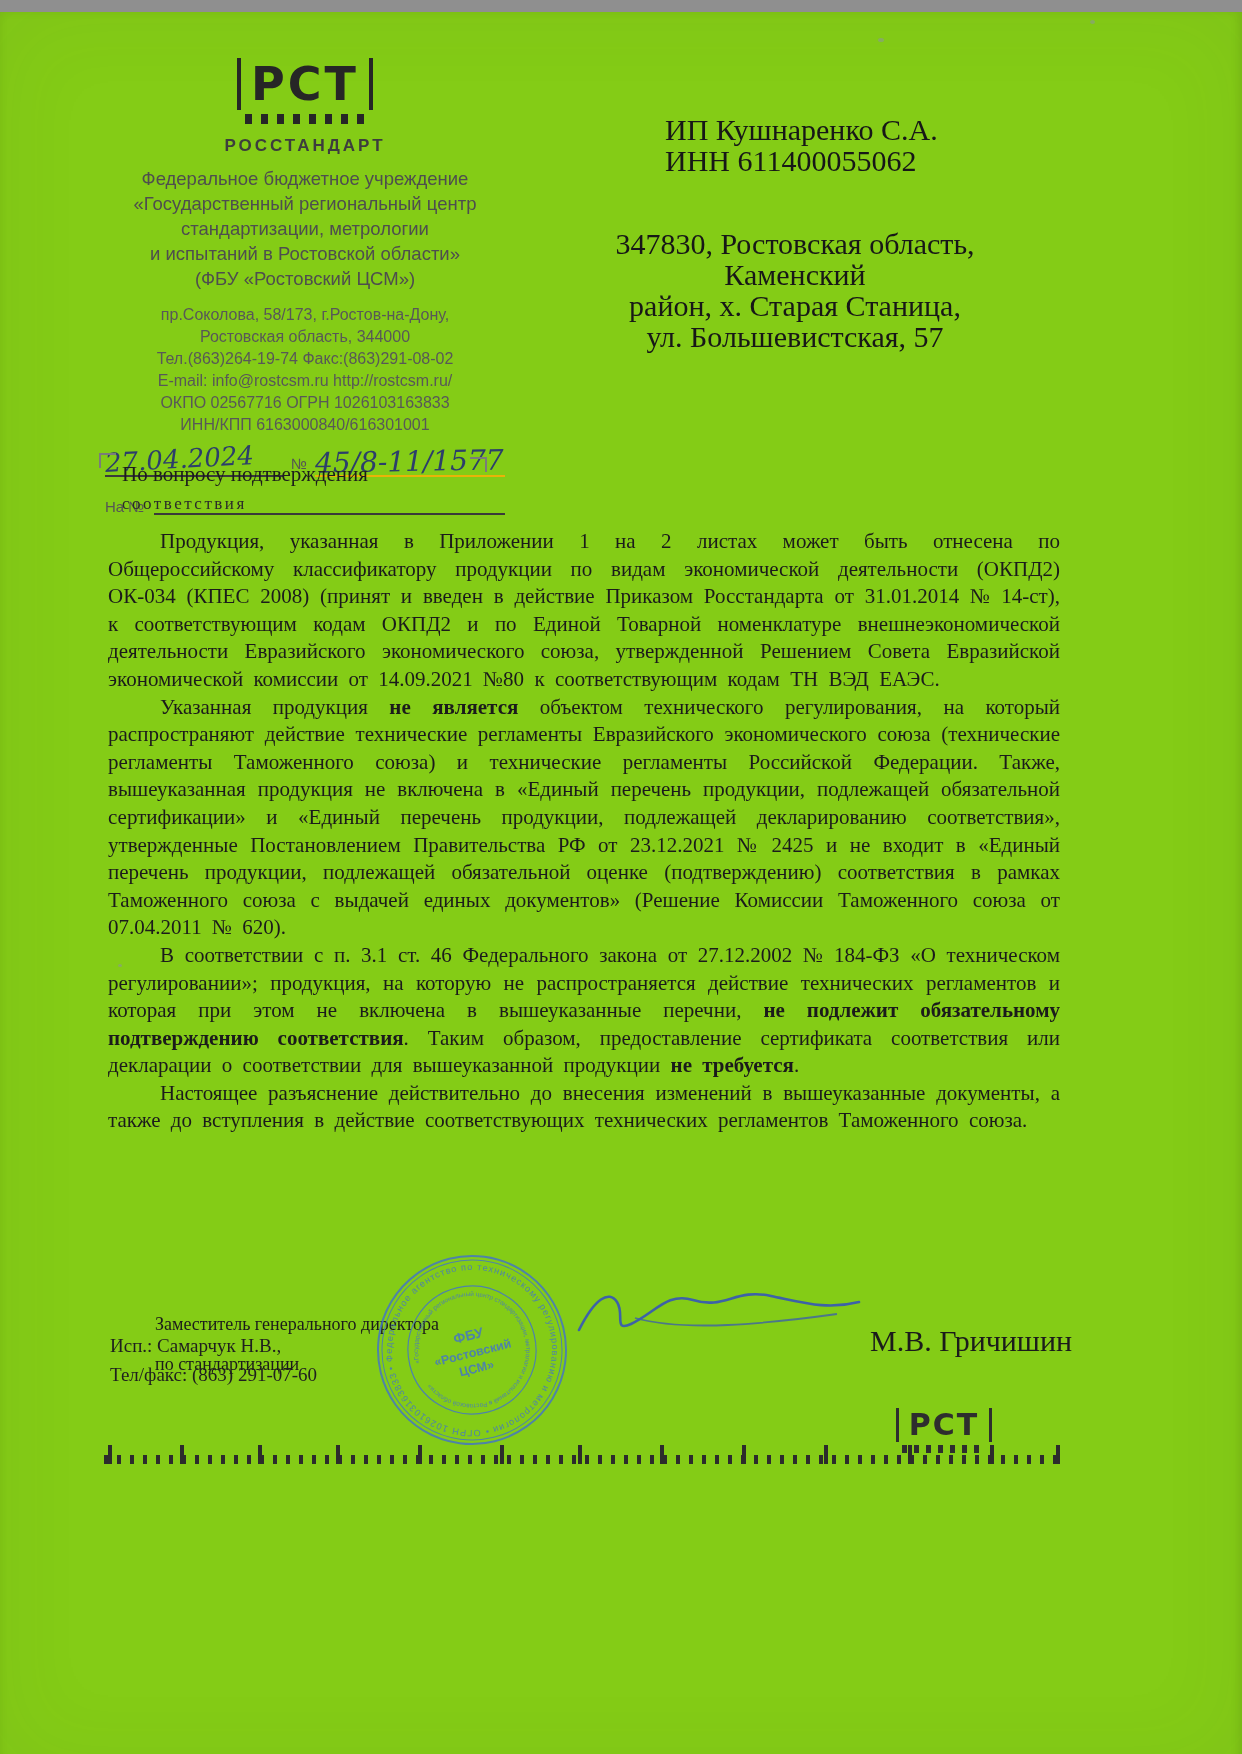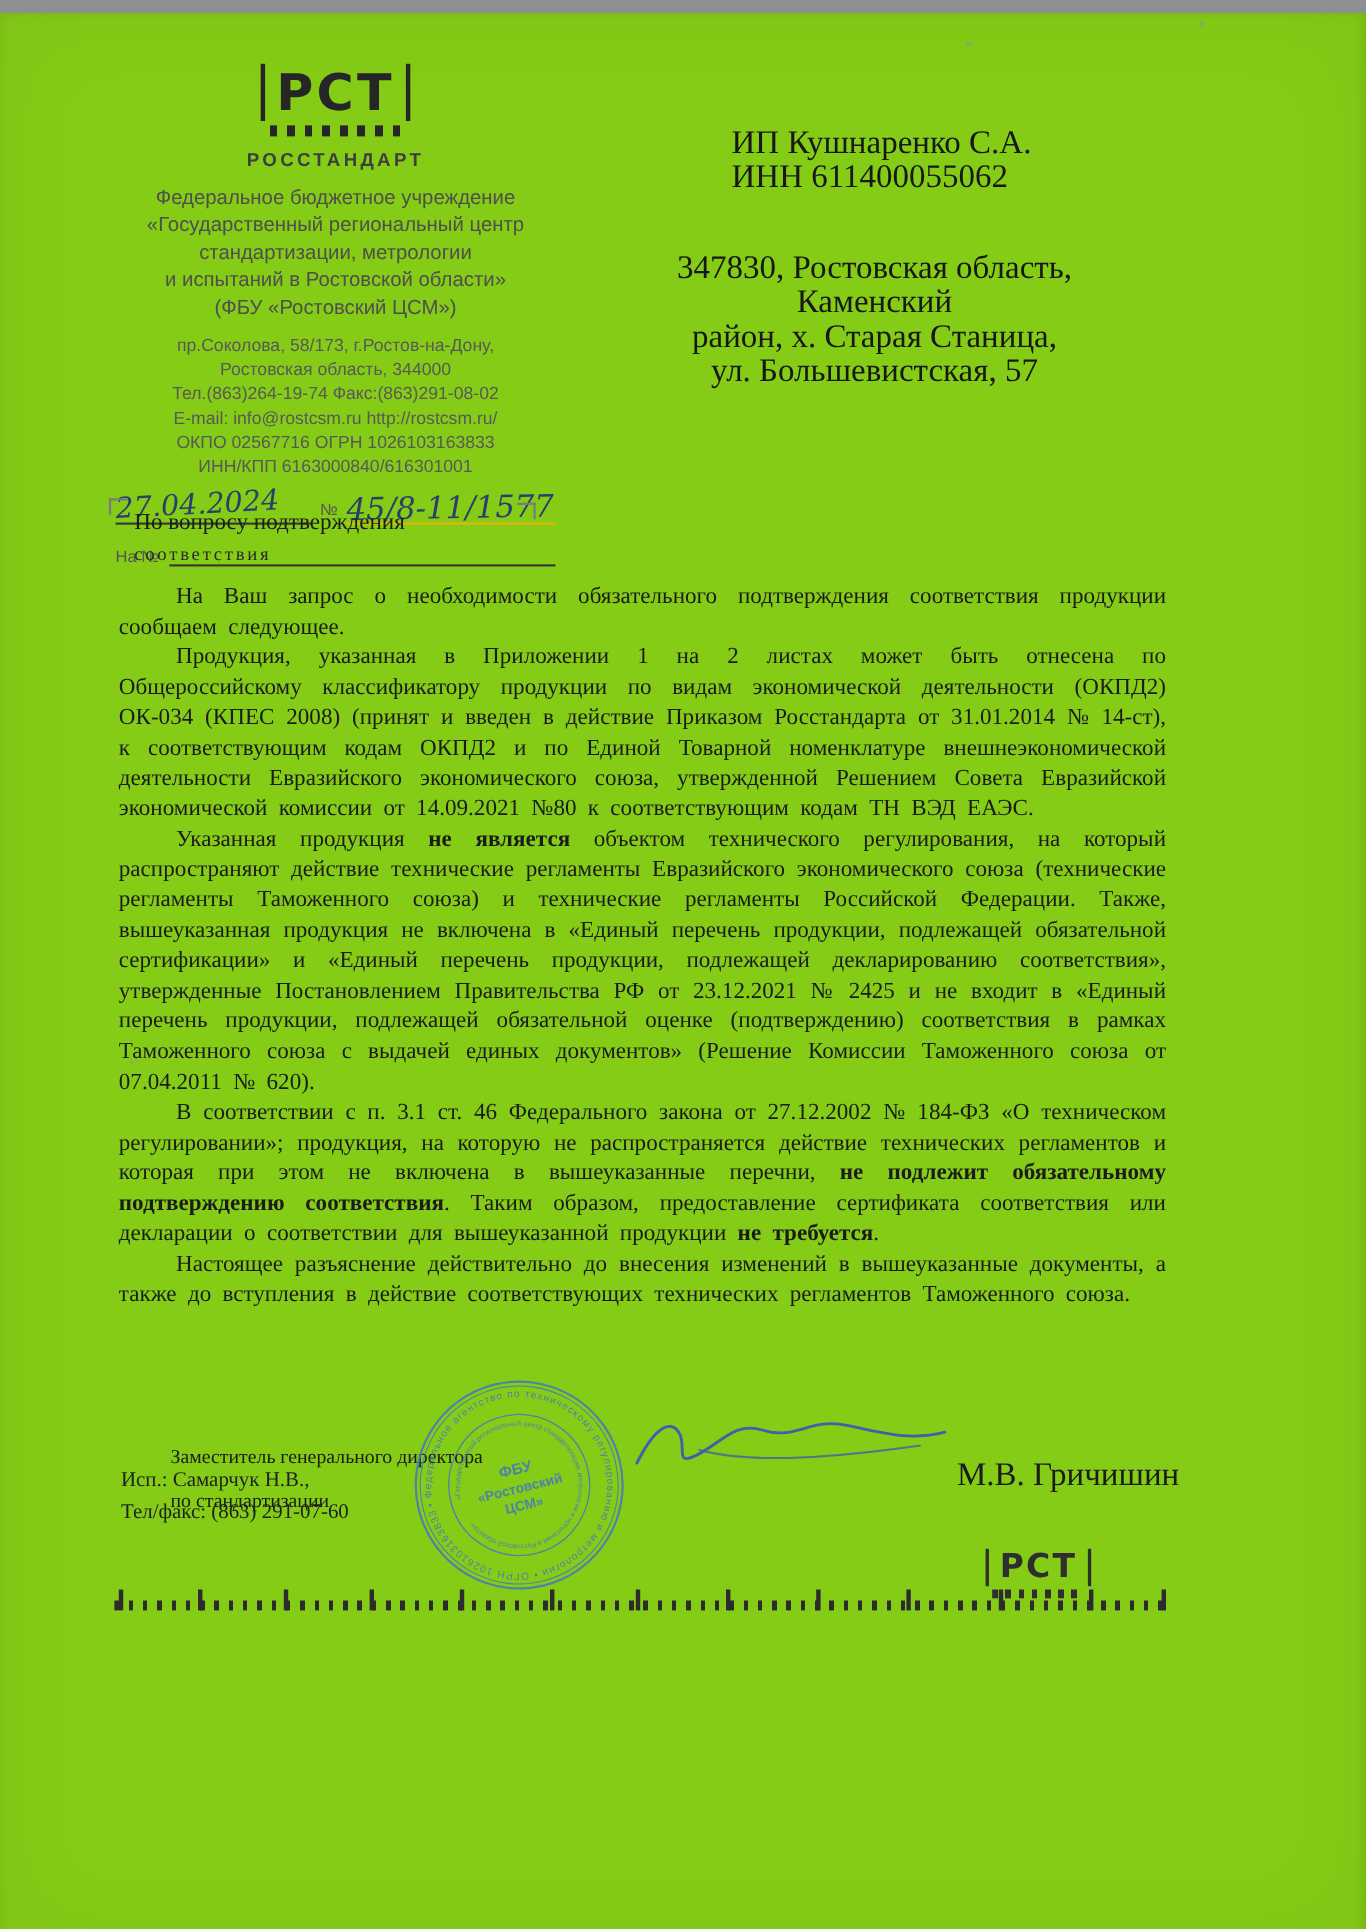--- a/index.html
+++ b/index.html
@@ -120,21 +120,20 @@
   </div>
 
   <div class="corner-l"></div>
   <div class="corner-r"></div>
   <div class="subject">
     <div class="subject-1">По вопросу подтверждения</div>
     <div class="subject-2">соответствия</div>
   </div>
 
   <div class="body-text">
-    <p><span>На Ваш запрос о необходимости обязательного подтверждения соответствия продукции сообщаем следующее.</span></p>
     <p><span>Продукция, указанная в Приложении 1 на 2 листах может быть отнесена по Общероссийскому классификатору продукции по видам экономической деятельности (ОКПД2) ОК-034 (КПЕС 2008) (принят и введен в действие Приказом Росстандарта от 31.01.2014 № 14-ст), к соответствующим кодам ОКПД2 и по Единой Товарной номенклатуре внешнеэкономической деятельности Евразийского экономического союза, утвержденной Решением Совета Евразийской экономической комиссии от 14.09.2021 №80 к соответствующим кодам ТН ВЭД ЕАЭС.</span></p>
     <p><span>Указанная продукция </span><b>не является</b><span> объектом технического регулирования, на который распространяют действие технические регламенты Евразийского экономического союза (технические регламенты Таможенного союза) и технические регламенты Российской Федерации. Также, вышеуказанная продукция не включена в «Единый перечень продукции, подлежащей обязательной сертификации» и «Единый перечень продукции, подлежащей декларированию соответствия», утвержденные Постановлением Правительства РФ от 23.12.2021 № 2425 и не входит в «Единый перечень продукции, подлежащей обязательной оценке (подтверждению) соответствия в рамках Таможенного союза с выдачей единых документов» (Решение Комиссии Таможенного союза от 07.04.2011 № 620).</span></p>
     <p><span>В соответствии с п. 3.1 ст. 46 Федерального закона от 27.12.2002 № 184-ФЗ «О техническом регулировании»; продукция, на которую не распространяется действие технических регламентов и которая при этом не включена в вышеуказанные перечни, </span><b>не подлежит обязательному подтверждению соответствия</b><span>. Таким образом, предоставление сертификата соответствия или декларации о соответствии для вышеуказанной продукции </span><b>не требуется</b><span>.</span></p>
     <p><span>Настоящее разъяснение действительно до внесения изменений в вышеуказанные документы, а также до вступления в действие соответствующих технических регламентов Таможенного союза.</span></p>
   </div>
 
   <div class="sig-title">
     <div>Заместитель генерального директора</div>
     <div>по стандартизации</div>
   </div>

